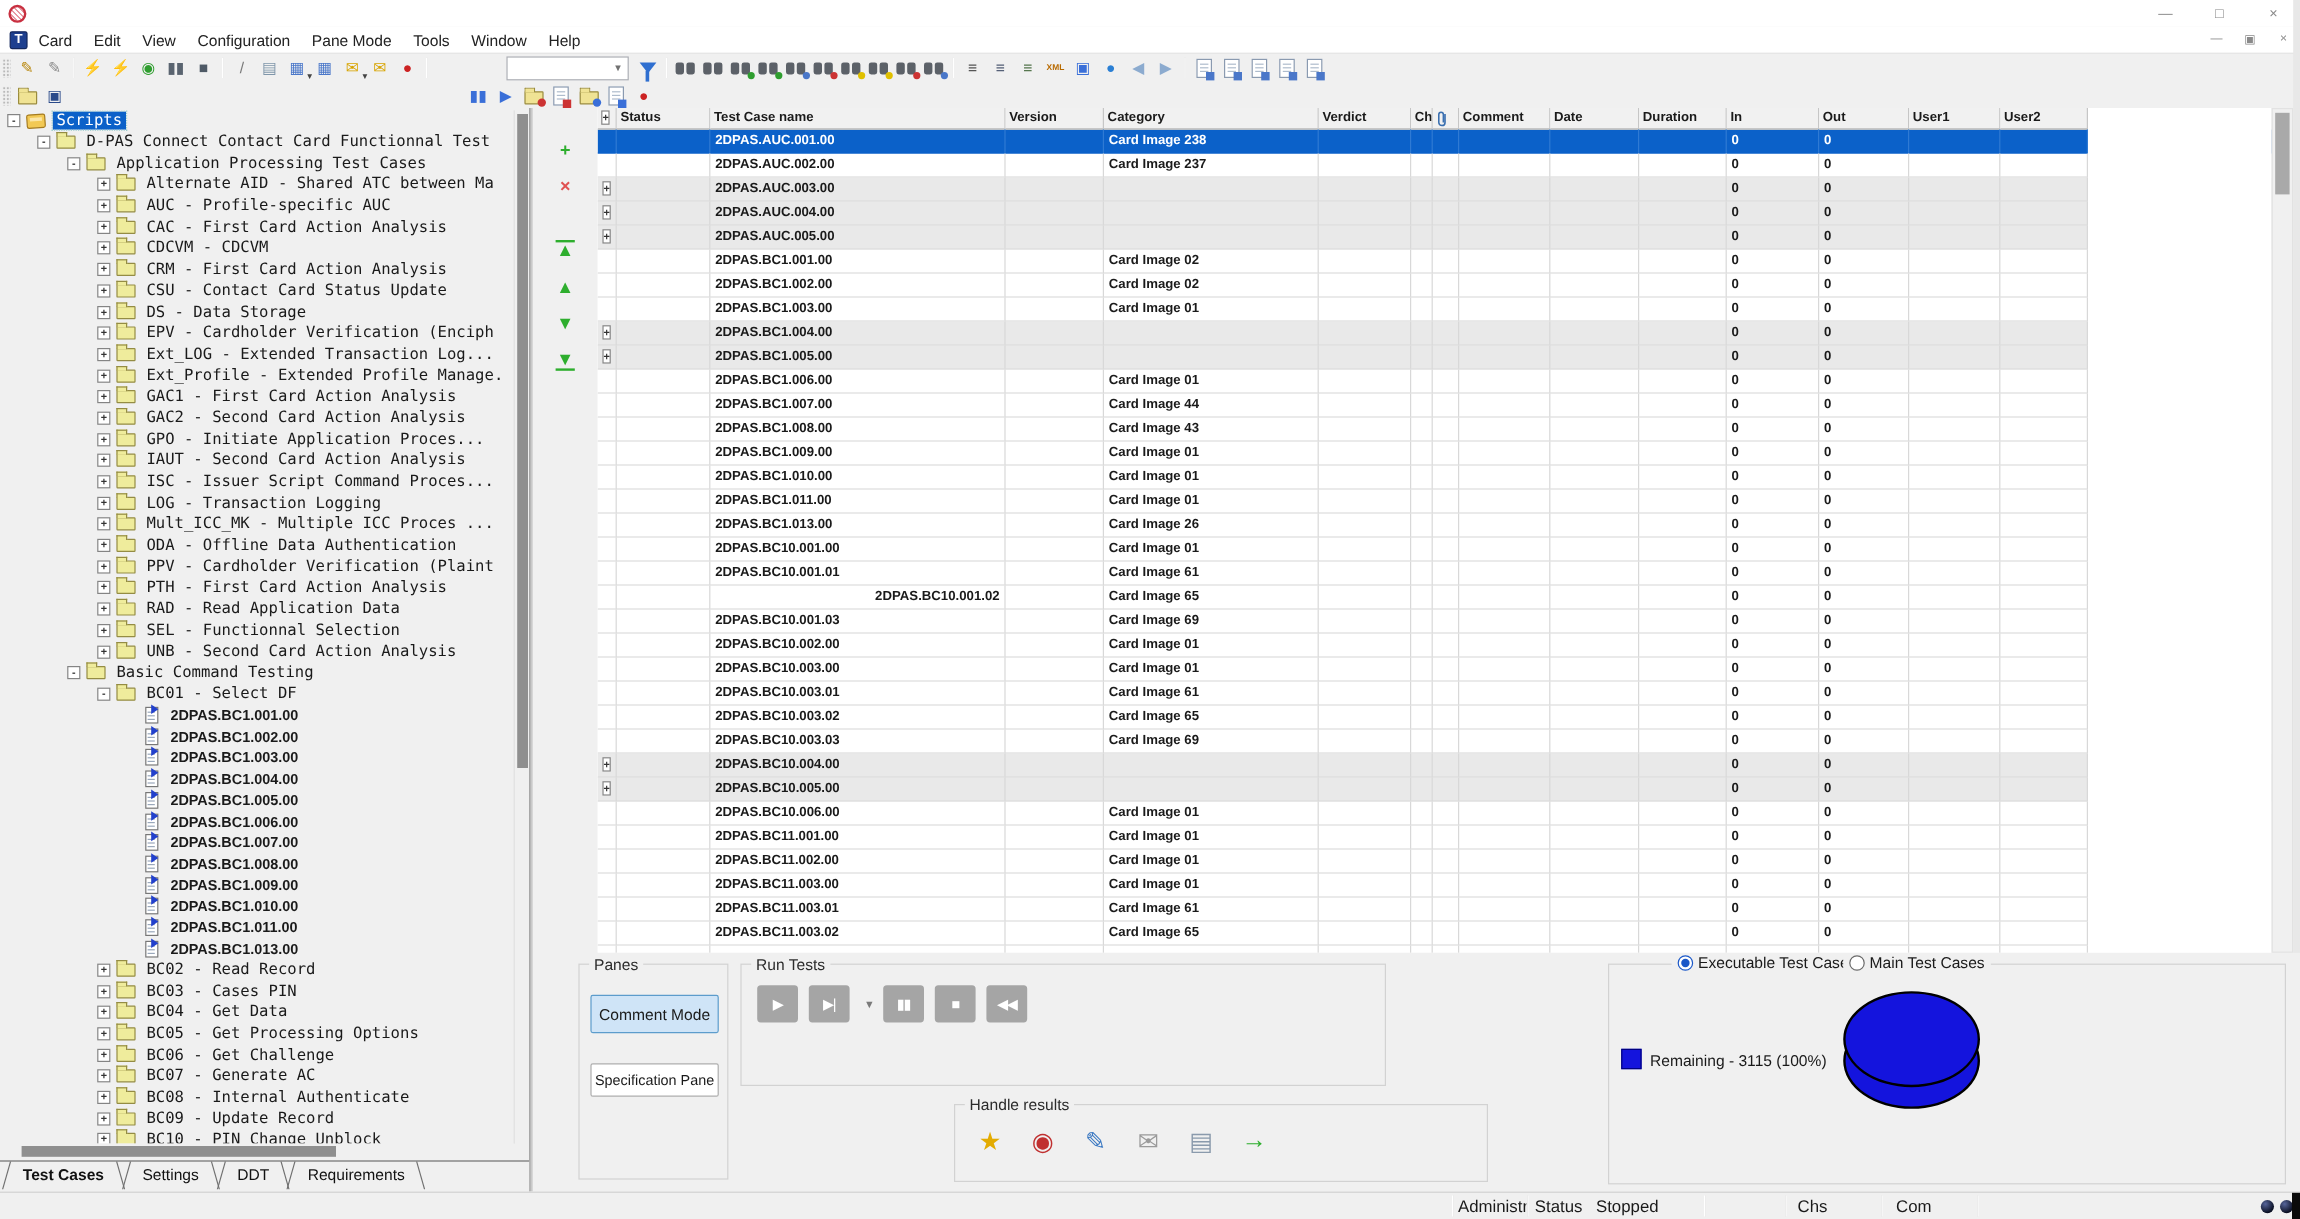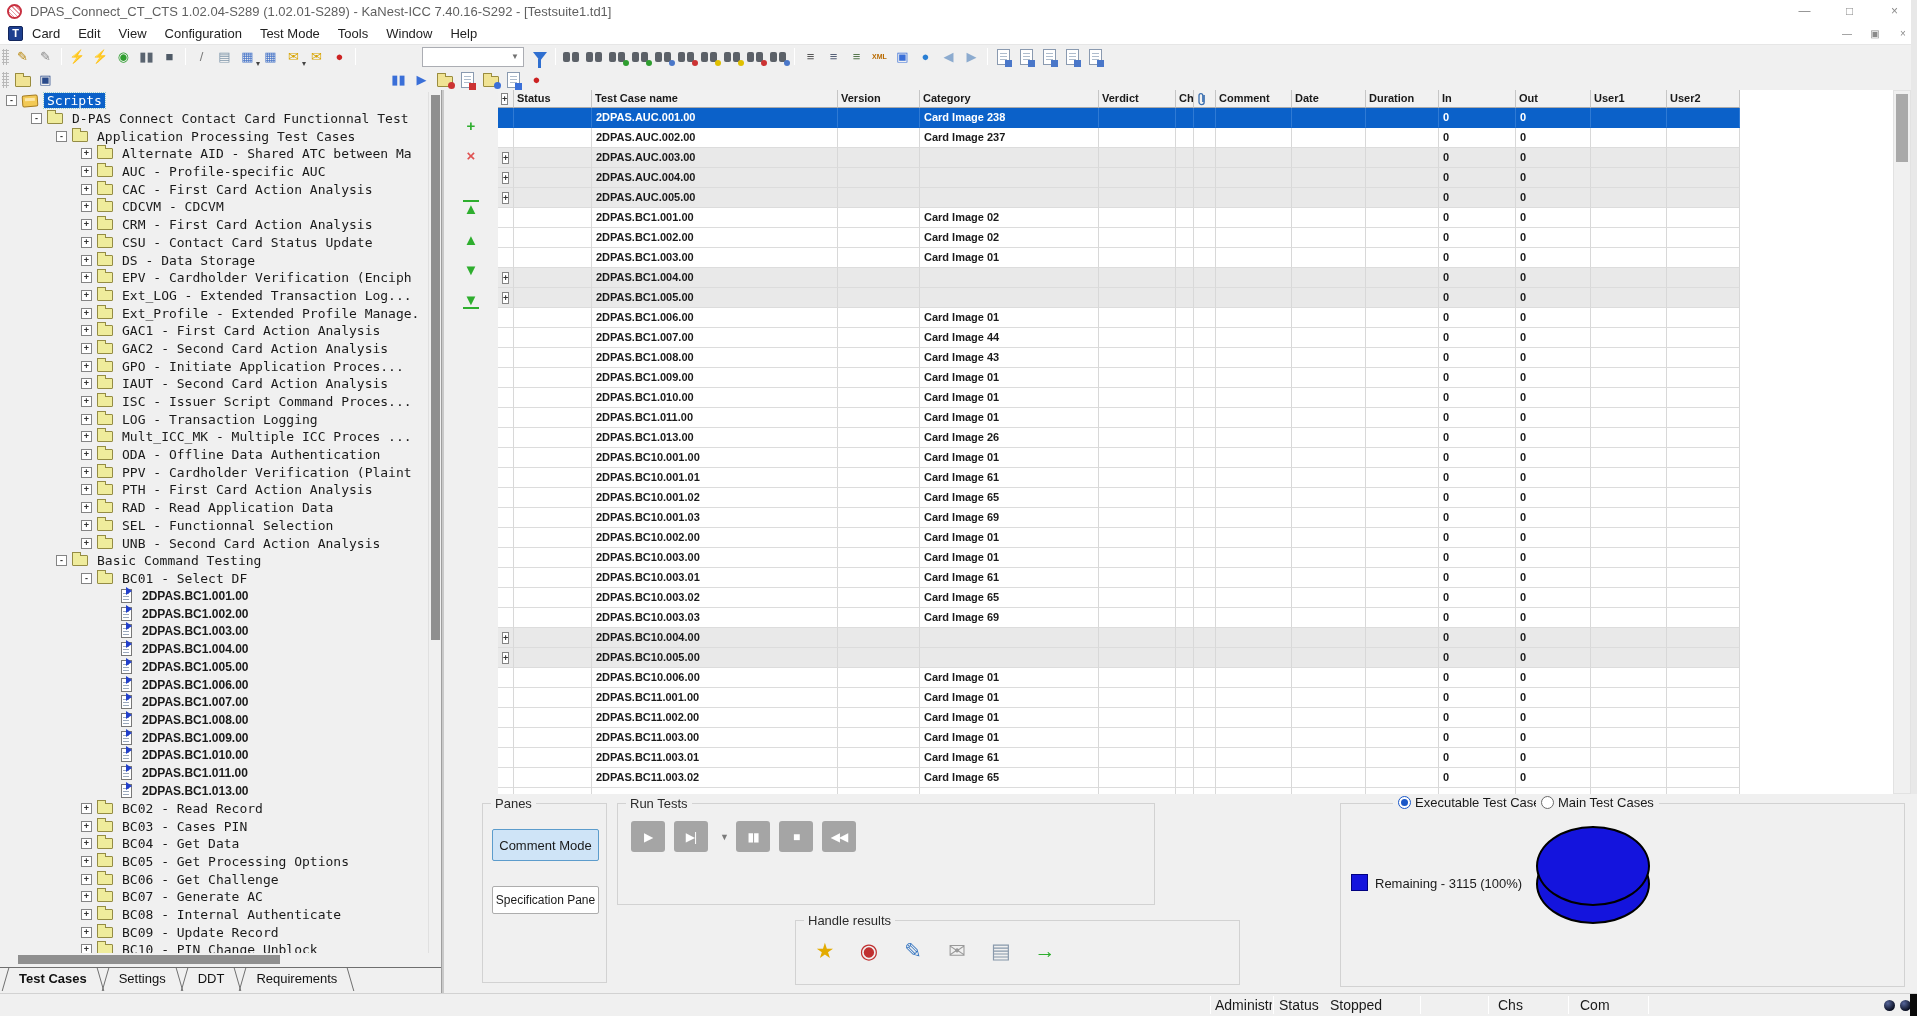--- a/index.html
+++ b/index.html
@@ -143,36 +143,35 @@
   .sdiv { position:absolute; top:2px; width:1px; height:18px; background:#c9c9c9; border-right:1px solid #fff; }
   .led { position:absolute; top:6px; width:11px; height:11px; border-radius:50%;
          background:radial-gradient(circle at 35% 30%, #56659a, #0a0f22 72%); }
   .corner { position:absolute; right:0; top:0; width:7px; height:23px; background:#0a0a0a; }
 </style>
 </head>
 <body>
 
 <div class="titlebar">
   <div class="app-logo"></div>
-  <div class="title-text">DPAS_Connect_CT_CTS 1.02.04-S289 (1.02.01-S289)  - KaNest-ICC 7.40.16-S292 - [Testsuite1.td1]</div>
   <div class="win-controls">
     <div class="win-btn">—</div>
     <div class="win-btn">□</div>
     <div class="win-btn">×</div>
   </div>
 </div>
 
 <div class="menubar">
   <div class="mdi-icon">T</div>
   <div id="menu-items" style="display:flex">
       <div class="menu-item">Card</div>
       <div class="menu-item">Edit</div>
       <div class="menu-item">View</div>
       <div class="menu-item">Configuration</div>
-      <div class="menu-item">Test Mode</div>
+      <div class="menu-item">Pane Mode</div>
       <div class="menu-item">Tools</div>
       <div class="menu-item">Window</div>
       <div class="menu-item">Help</div>
     </div>
   <div class="mdi-controls" id="mdi-controls">
       <div class="mdi-btn">—</div>
       <div class="mdi-btn">▣</div>
       <div class="mdi-btn">×</div>
     </div>
 </div>
@@ -920,21 +919,21 @@
         <div class="cell" style="width: 74px;"></div>
         <div class="cell" style="width: 73px;"></div>
         <div class="cell" style="width: 77px;">0</div>
         <div class="cell" style="width: 75px;">0</div>
         <div class="cell" style="width: 76px;"></div>
         <div class="cell" style="width: 73px;"></div>
       </div>
       <div class="trow2">
         <div class="cell" style="width: 16px;"></div>
         <div class="cell" style="width: 78px;"></div>
-        <div class="cell" style="width: 246px;">2DPAS.BC10.001.02</div>
+        <div class="cell" style="width: 246px; text-align: right;">2DPAS.BC10.001.02</div>
         <div class="cell" style="width: 82px;"></div>
         <div class="cell" style="width: 179px;">Card Image 65</div>
         <div class="cell" style="width: 77px;"></div>
         <div class="cell" style="width: 18px;"></div>
         <div class="cell" style="width: 22px;"></div>
         <div class="cell" style="width: 76px;"></div>
         <div class="cell" style="width: 74px;"></div>
         <div class="cell" style="width: 73px;"></div>
         <div class="cell" style="width: 77px;">0</div>
         <div class="cell" style="width: 75px;">0</div>

